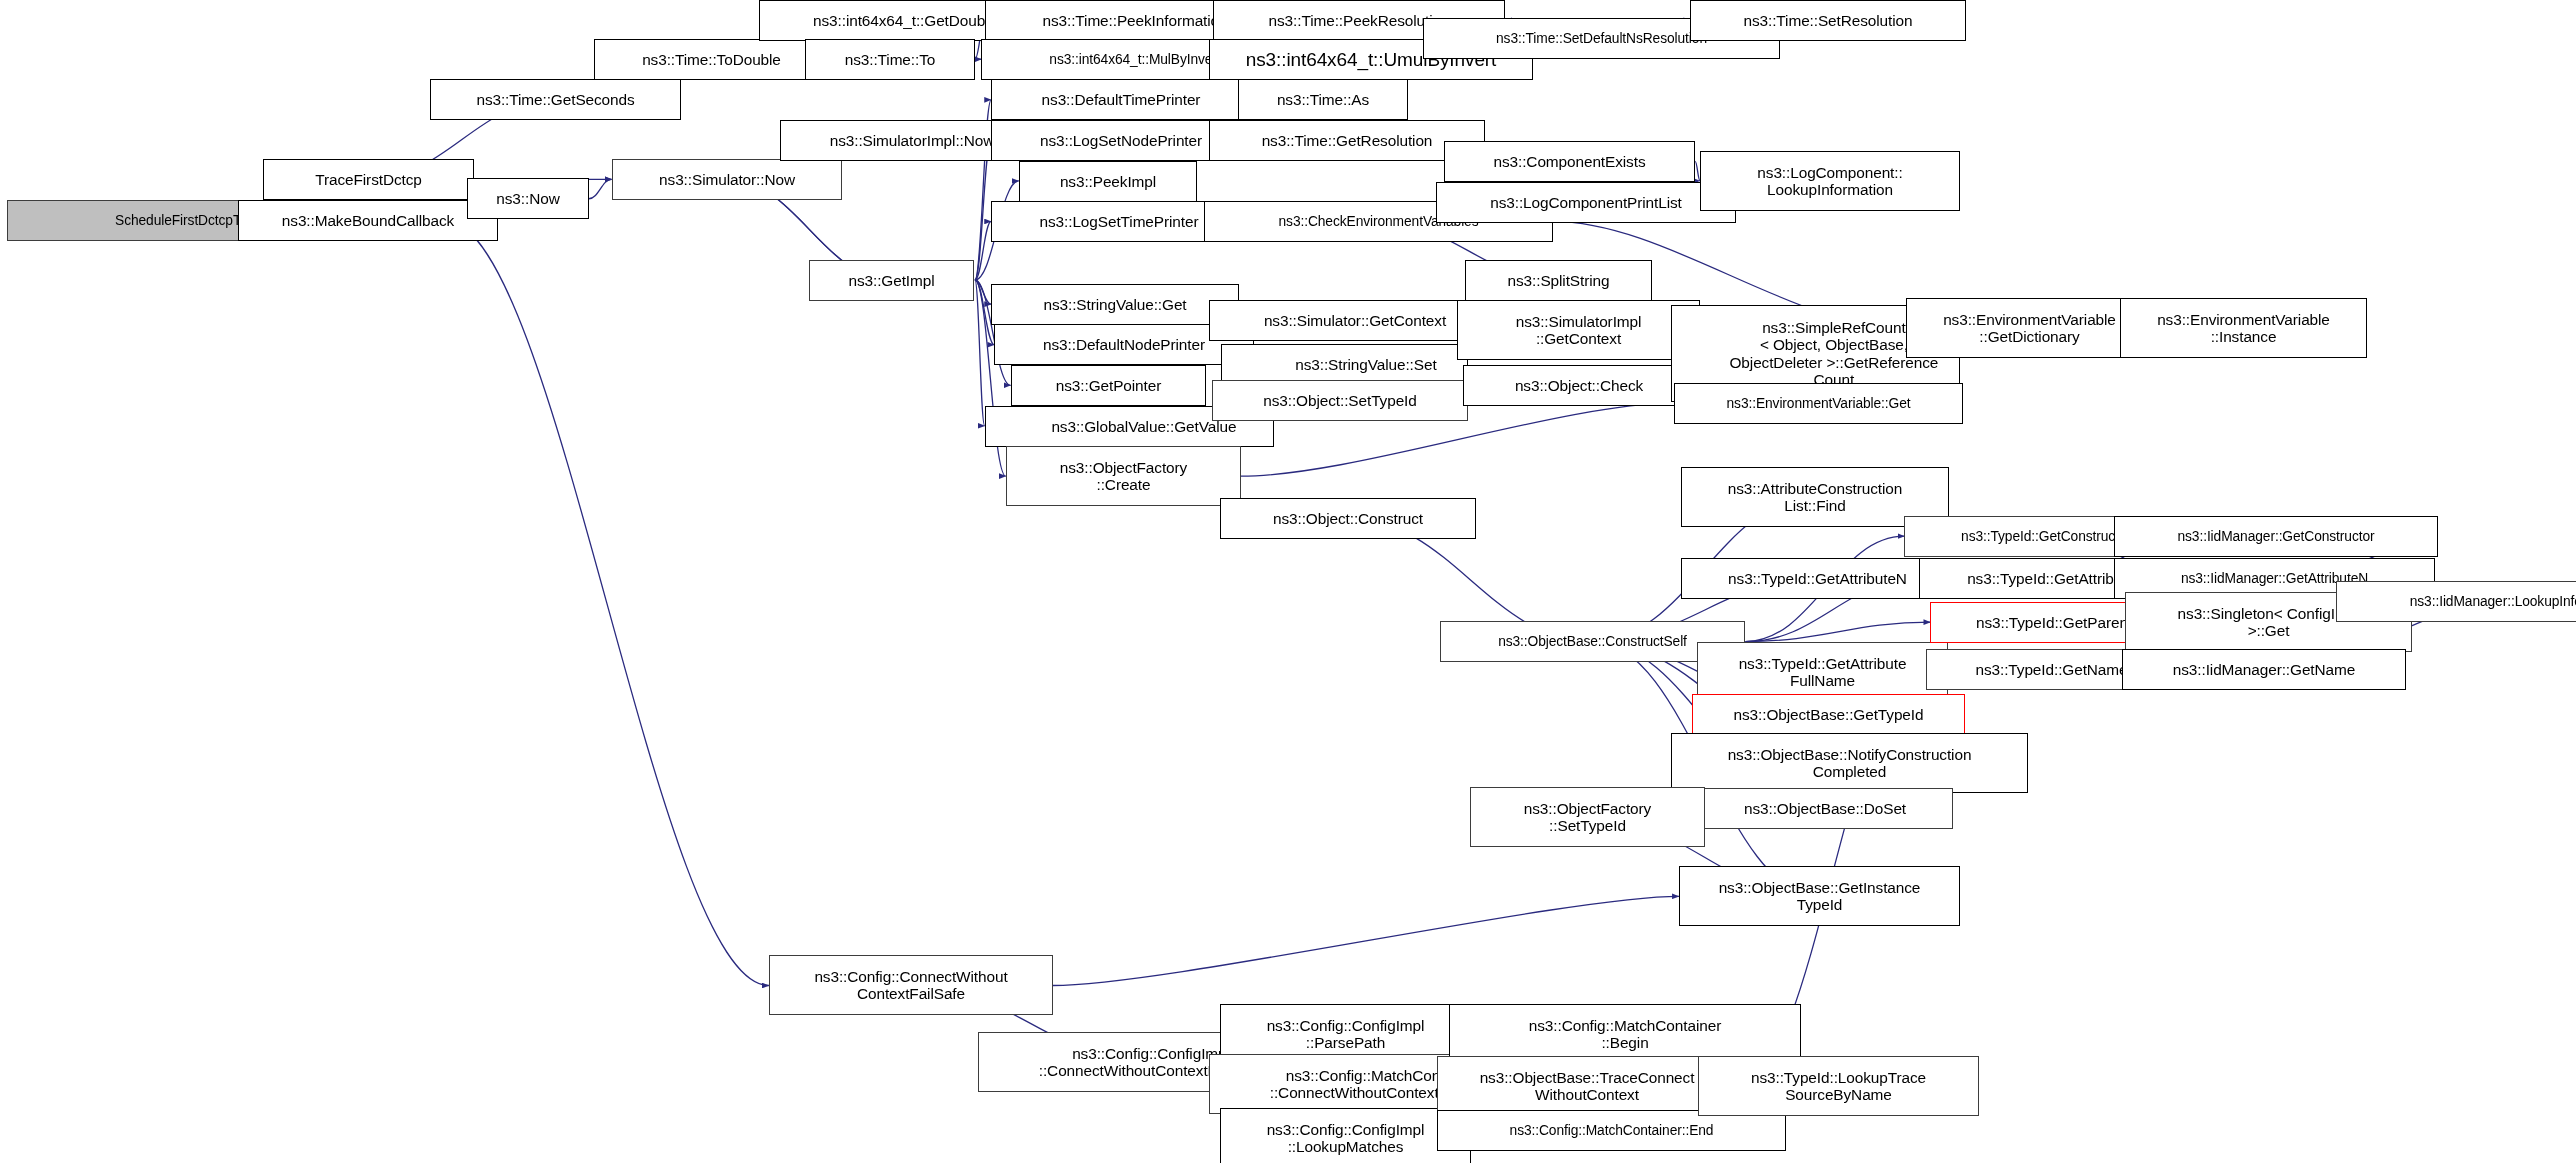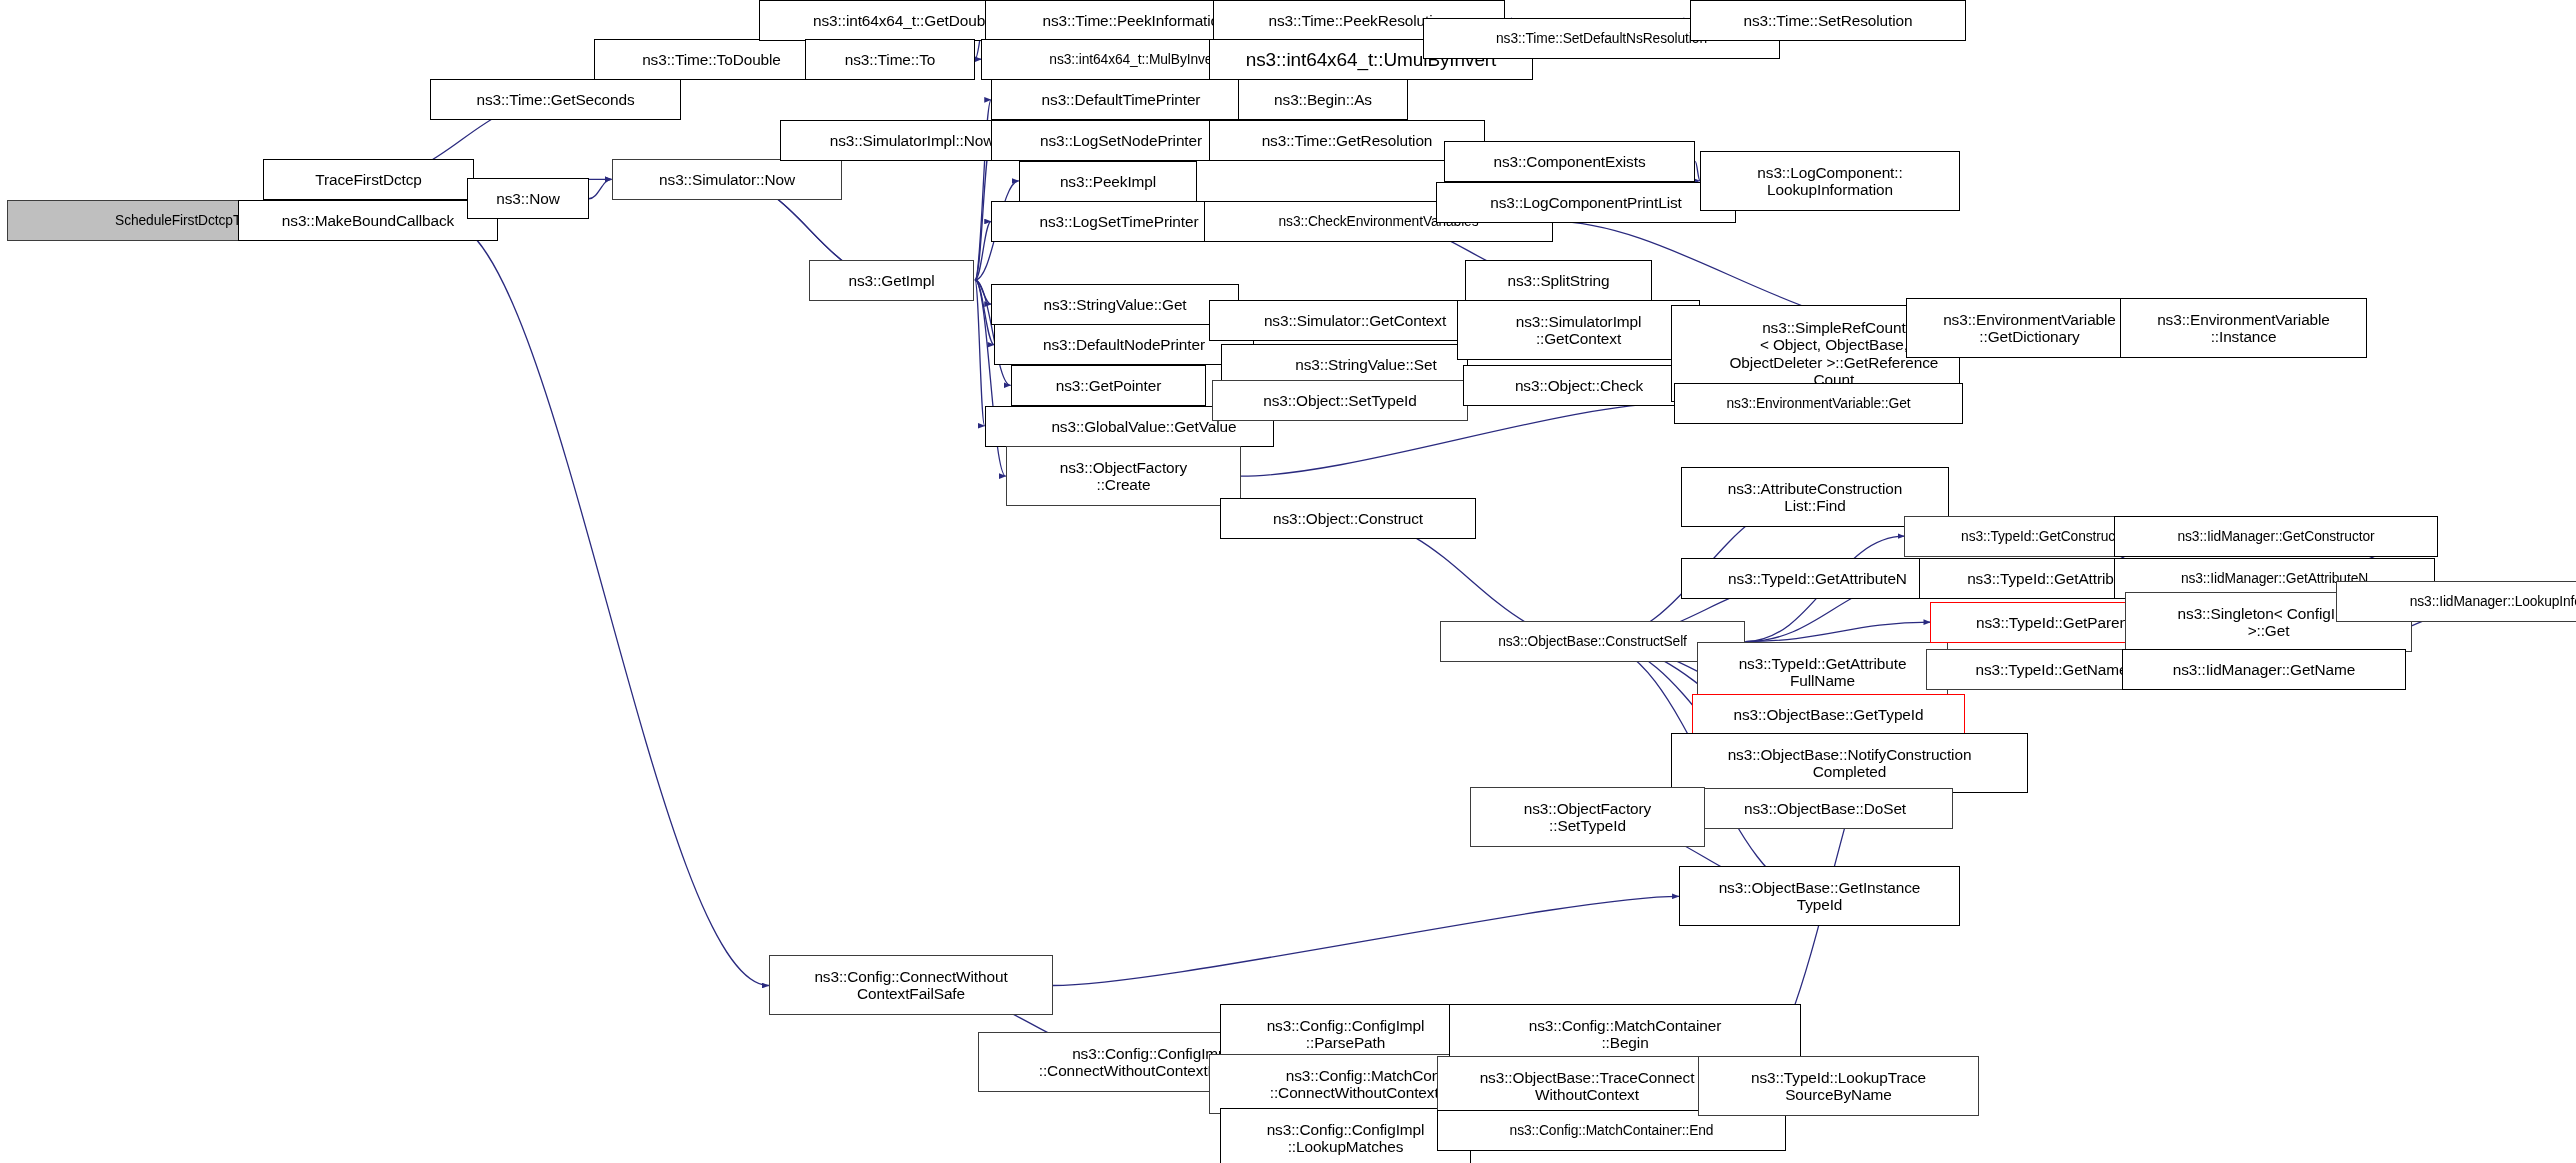--- a/index.html
+++ b/index.html
@@ -143,21 +143,21 @@
       <div class="node" style="left: 981px; top: 39px; width: 308px; height: 41px; font-size: 13.8px;">ns3::int64x64_t::MulByInvert</div>
       <div class="node" style="left: 1213px; top: 0px; width: 292px; height: 41px;">ns3::Time::PeekResolution</div>
       <div class="node" style="left: 1209px; top: 39px; width: 324px; height: 41px; font-size: 19px;">ns3::int64x64_t::UmulByInvert</div>
       <div class="node" style="left: 1423px; top: 18px; width: 357px; height: 41px; font-size: 13.8px;">ns3::Time::SetDefaultNsResolution</div>
       <div class="node" style="left: 1690px; top: 0px; width: 276px; height: 41px;">ns3::Time::SetResolution</div>
       <div class="node" style="left: 991px; top: 79px; width: 260px; height: 41px;">ns3::DefaultTimePrinter</div>
       <div class="node" style="left: 991px; top: 120px; width: 260px; height: 41px;">ns3::LogSetNodePrinter</div>
       <div class="node" style="left: 1019px; top: 161px; width: 178px; height: 41px;">ns3::PeekImpl</div>
       <div class="node" style="left: 991px; top: 201px; width: 256px; height: 41px;">ns3::LogSetTimePrinter</div>
       <div class="node thick" style="left: 809px; top: 260px; width: 165px; height: 41px;">ns3::GetImpl</div>
-      <div class="node" style="left: 1238px; top: 79px; width: 170px; height: 41px;">ns3::Begin::As</div>
+      <div class="node" style="left: 1238px; top: 79px; width: 170px; height: 41px;">ns3::Time::As</div>
       <div class="node" style="left: 1209px; top: 120px; width: 276px; height: 41px;">ns3::Time::GetResolution</div>
       <div class="node" style="left: 1204px; top: 201px; width: 349px; height: 41px; font-size: 13.8px;">ns3::CheckEnvironmentVariables</div>
       <div class="node" style="left: 1444px; top: 141px; width: 251px; height: 41px;">ns3::ComponentExists</div>
       <div class="node" style="left: 1436px; top: 182px; width: 300px; height: 41px;">ns3::LogComponentPrintList</div>
       <div class="node" style="left: 1700px; top: 151px; width: 260px; height: 60px;">ns3::LogComponent::
 LookupInformation</div>
       <div class="node" style="left: 1465px; top: 260px; width: 187px; height: 41px;">ns3::SplitString</div>
       <div class="node" style="left: 991px; top: 284px; width: 248px; height: 41px;">ns3::StringValue::Get</div>
       <div class="node" style="left: 994px; top: 324px; width: 260px; height: 41px;">ns3::DefaultNodePrinter</div>
       <div class="node" style="left: 1011px; top: 365px; width: 195px; height: 41px;">ns3::GetPointer</div>

